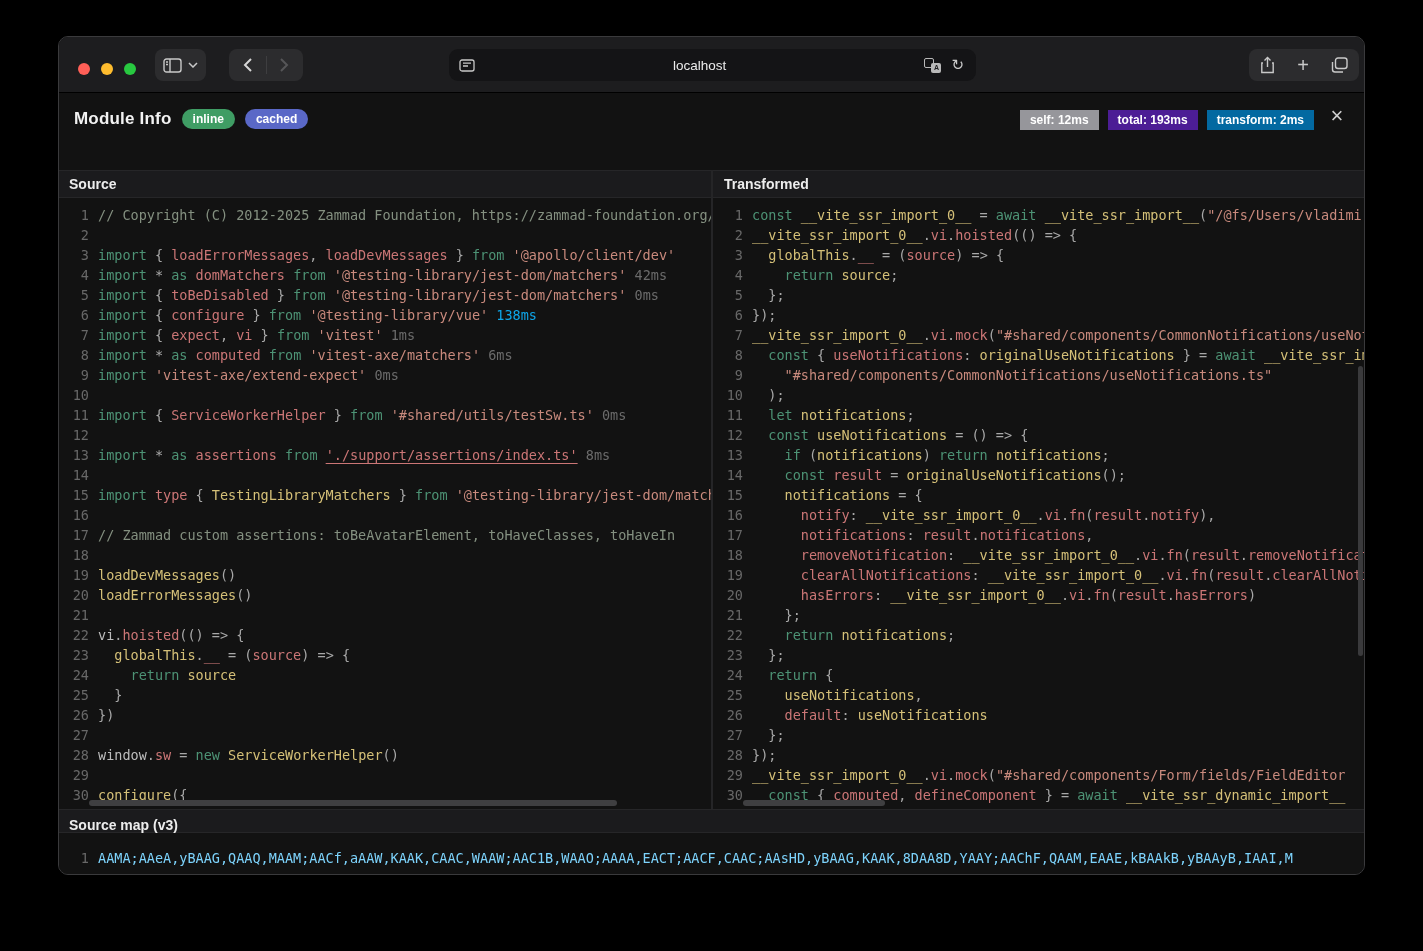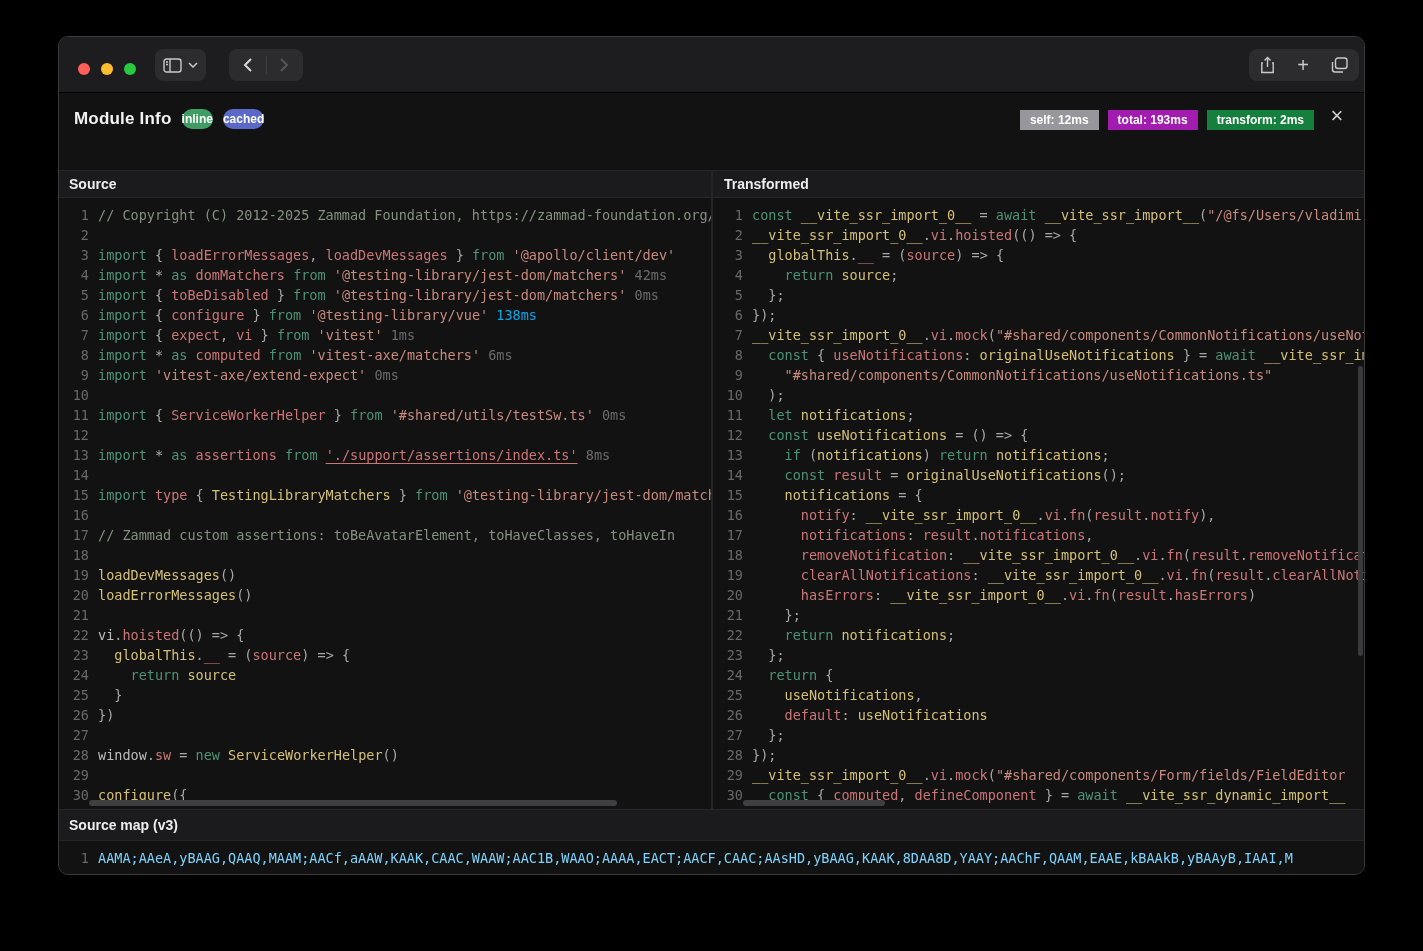--- a/index.html
+++ b/index.html
@@ -39,21 +39,21 @@
   .translate .back { position:absolute; left:0; top:0; width:10px; height:10px;
                      border:1.3px solid #b9b9b9; border-radius:2px; }
   .translate .front { position:absolute; right:0; bottom:0; width:10px; height:10px;
                       background:#b9b9b9; border-radius:2px; color:#1d1d1f;
                       font-size:7px; font-weight:bold; text-align:center; line-height:10px; }
 
   
   .modhead { position:absolute; left:0; top:56px; width:100%; height:77px; background:#121212; }
   .mh-row { position:absolute; left:15px; top:16px; display:flex; align-items:center; gap:10px; }
   .mh-title { font-size:17px; font-weight:700; color:#f2f2f2; letter-spacing:.2px; }
-  .badge { font-size:12px; font-weight:600; color:#fff; padding:3px 0; border-radius:11px; }
+  .badge { font-size:12px; font-weight:600; color:#fff; padding:3px 11px; border-radius:11px; }
   .mh-path { position:absolute; left:15px; top:46px; font-family:"DejaVu Sans Mono", monospace;
              font-size:13px; color:#8f8f8f; }
   .mh-timings { position:absolute; right:50px; top:17px; display:flex; gap:9px; }
   .tbadge { font-size:12px; font-weight:700; color:#fff; padding:3px 10px; border-radius:0; }
   .closex { position:absolute; right:14px; top:10px; font-size:22px; color:#cfcfcf;
             width:26px; height:26px; text-align:center; line-height:26px; cursor:default; }
 
   
   .panelstrip { position:absolute; left:0; top:133px; width:100%; height:28px;
                 background:#1b1b1d; border-top:1px solid #262628; border-bottom:1px solid #262628; }
@@ -75,21 +75,21 @@
   .tk-w{color:#bdbdbd} .tk-t{color:#6b6b6b} .tk-T{color:#0ea5e9}
   .tk-u{color:#cb7676; text-decoration:underline; text-underline-offset:3px;}
 
   .hthumb { position:absolute; bottom:3px; height:6px; border-radius:3px; background:#3f3f41; }
   .hthumb.src { left:30px; width:528px; }
   .hthumb.trf { left:684px; width:142px; }
   .vthumb { position:absolute; right:1px; top:168px; width:5px; height:290px;
             border-radius:3px; background:#3a3a3c; }
 
   
-  .mapstrip { position:absolute; left:0; top:772px; width:100%; height:32px;
+  .mapstrip { position:absolute; left:0; top:772px; width:100%; height:24px;
               background:#1b1b1d; border-top:1px solid #262628; border-bottom:1px solid #262628; }
   .ms-label { position:absolute; left:10px; top:7px; font-size:14px; font-weight:700; color:#ededed; }
   .maprow { position:absolute; left:0; top:804px; width:100%; height:35px; background:#121212;
             display:flex; align-items:flex-start; padding-top:7px;
             font-family:"DejaVu Sans Mono", monospace; font-size:13.5px; line-height:20px; white-space:pre; }
   .maprow .txt { color:#7dd3fc; overflow:hidden; flex:1; }
 
   svg { display:block; }
 </style>
 </head>
@@ -127,20 +127,37 @@
         </svg>
       </span>
       <span class="sep"></span>
       <span class="half">
         <svg width="9" height="14" viewBox="0 0 9 14" fill="none" stroke="#565658" stroke-width="2">
           <path d="M1 1 L7 7 L1 13"></path>
         </svg>
       </span>
     </div>
 
+    <div class="addressbar">
+      <span class="ab-left icon-btn">
+        <svg width="16" height="13" viewBox="0 0 16 13" fill="none" stroke="#c9c9c9" stroke-width="1.3">
+          <rect x="1" y="1" width="14" height="11" rx="2"></rect>
+          <line x1="4" y1="4.2" x2="12" y2="4.2"></line>
+          <line x1="4" y1="7" x2="9" y2="7"></line>
+        </svg>
+      </span>
+      <span class="ab-url">localhost</span>
+      <span class="ab-right">
+        <span class="translate">
+          <span class="back"></span>
+          <span class="front">A</span>
+        </span>
+        <span class="reload">↻</span>
+      </span>
+    </div>
 
     <div class="btn-group bg-right">
       <span class="icon-btn">
         <svg width="15" height="18" viewBox="0 0 15 18" fill="none" stroke="#c9c9c9" stroke-width="1.4">
           <path d="M3 7 H1.8 V16.5 H13.2 V7 H12" transform="translate(0,0)"></path>
           <line x1="7.5" y1="1.5" x2="7.5" y2="11"></line>
           <path d="M4.5 4.5 L7.5 1.5 L10.5 4.5"></path>
         </svg>
       </span>
       <span class="plus">+</span>
@@ -154,22 +171,22 @@
   </div>
 
   <div class="modhead">
     <div class="mh-row">
       <span class="mh-title">Module Info</span>
       <span class="badge" id="badge-0" style="background: rgb(63, 157, 100);">inline</span>
       <span class="badge" id="badge-1" style="background: rgb(90, 104, 199);">cached</span>
     </div>
     <div class="mh-timings">
       <span class="tbadge" id="timing-0" style="background: rgb(150, 150, 155);">self: 12ms</span>
-      <span class="tbadge" id="timing-1" style="background: #a21caf;">total: 193ms</span>
-      <span class="tbadge" id="timing-2" style="background: #15803d;">transform: 2ms</span>
+      <span class="tbadge" id="timing-1" style="background: #4c1d95;">total: 193ms</span>
+      <span class="tbadge" id="timing-2" style="background: #0369a1;">transform: 2ms</span>
     </div>
     <div class="closex">×</div>
   </div>
 
   <div class="panelstrip">
     <span class="ps-label ps-source">Source</span>
     <span class="ps-label ps-trans">Transformed</span>
   </div>
 
   <div class="codearea">

